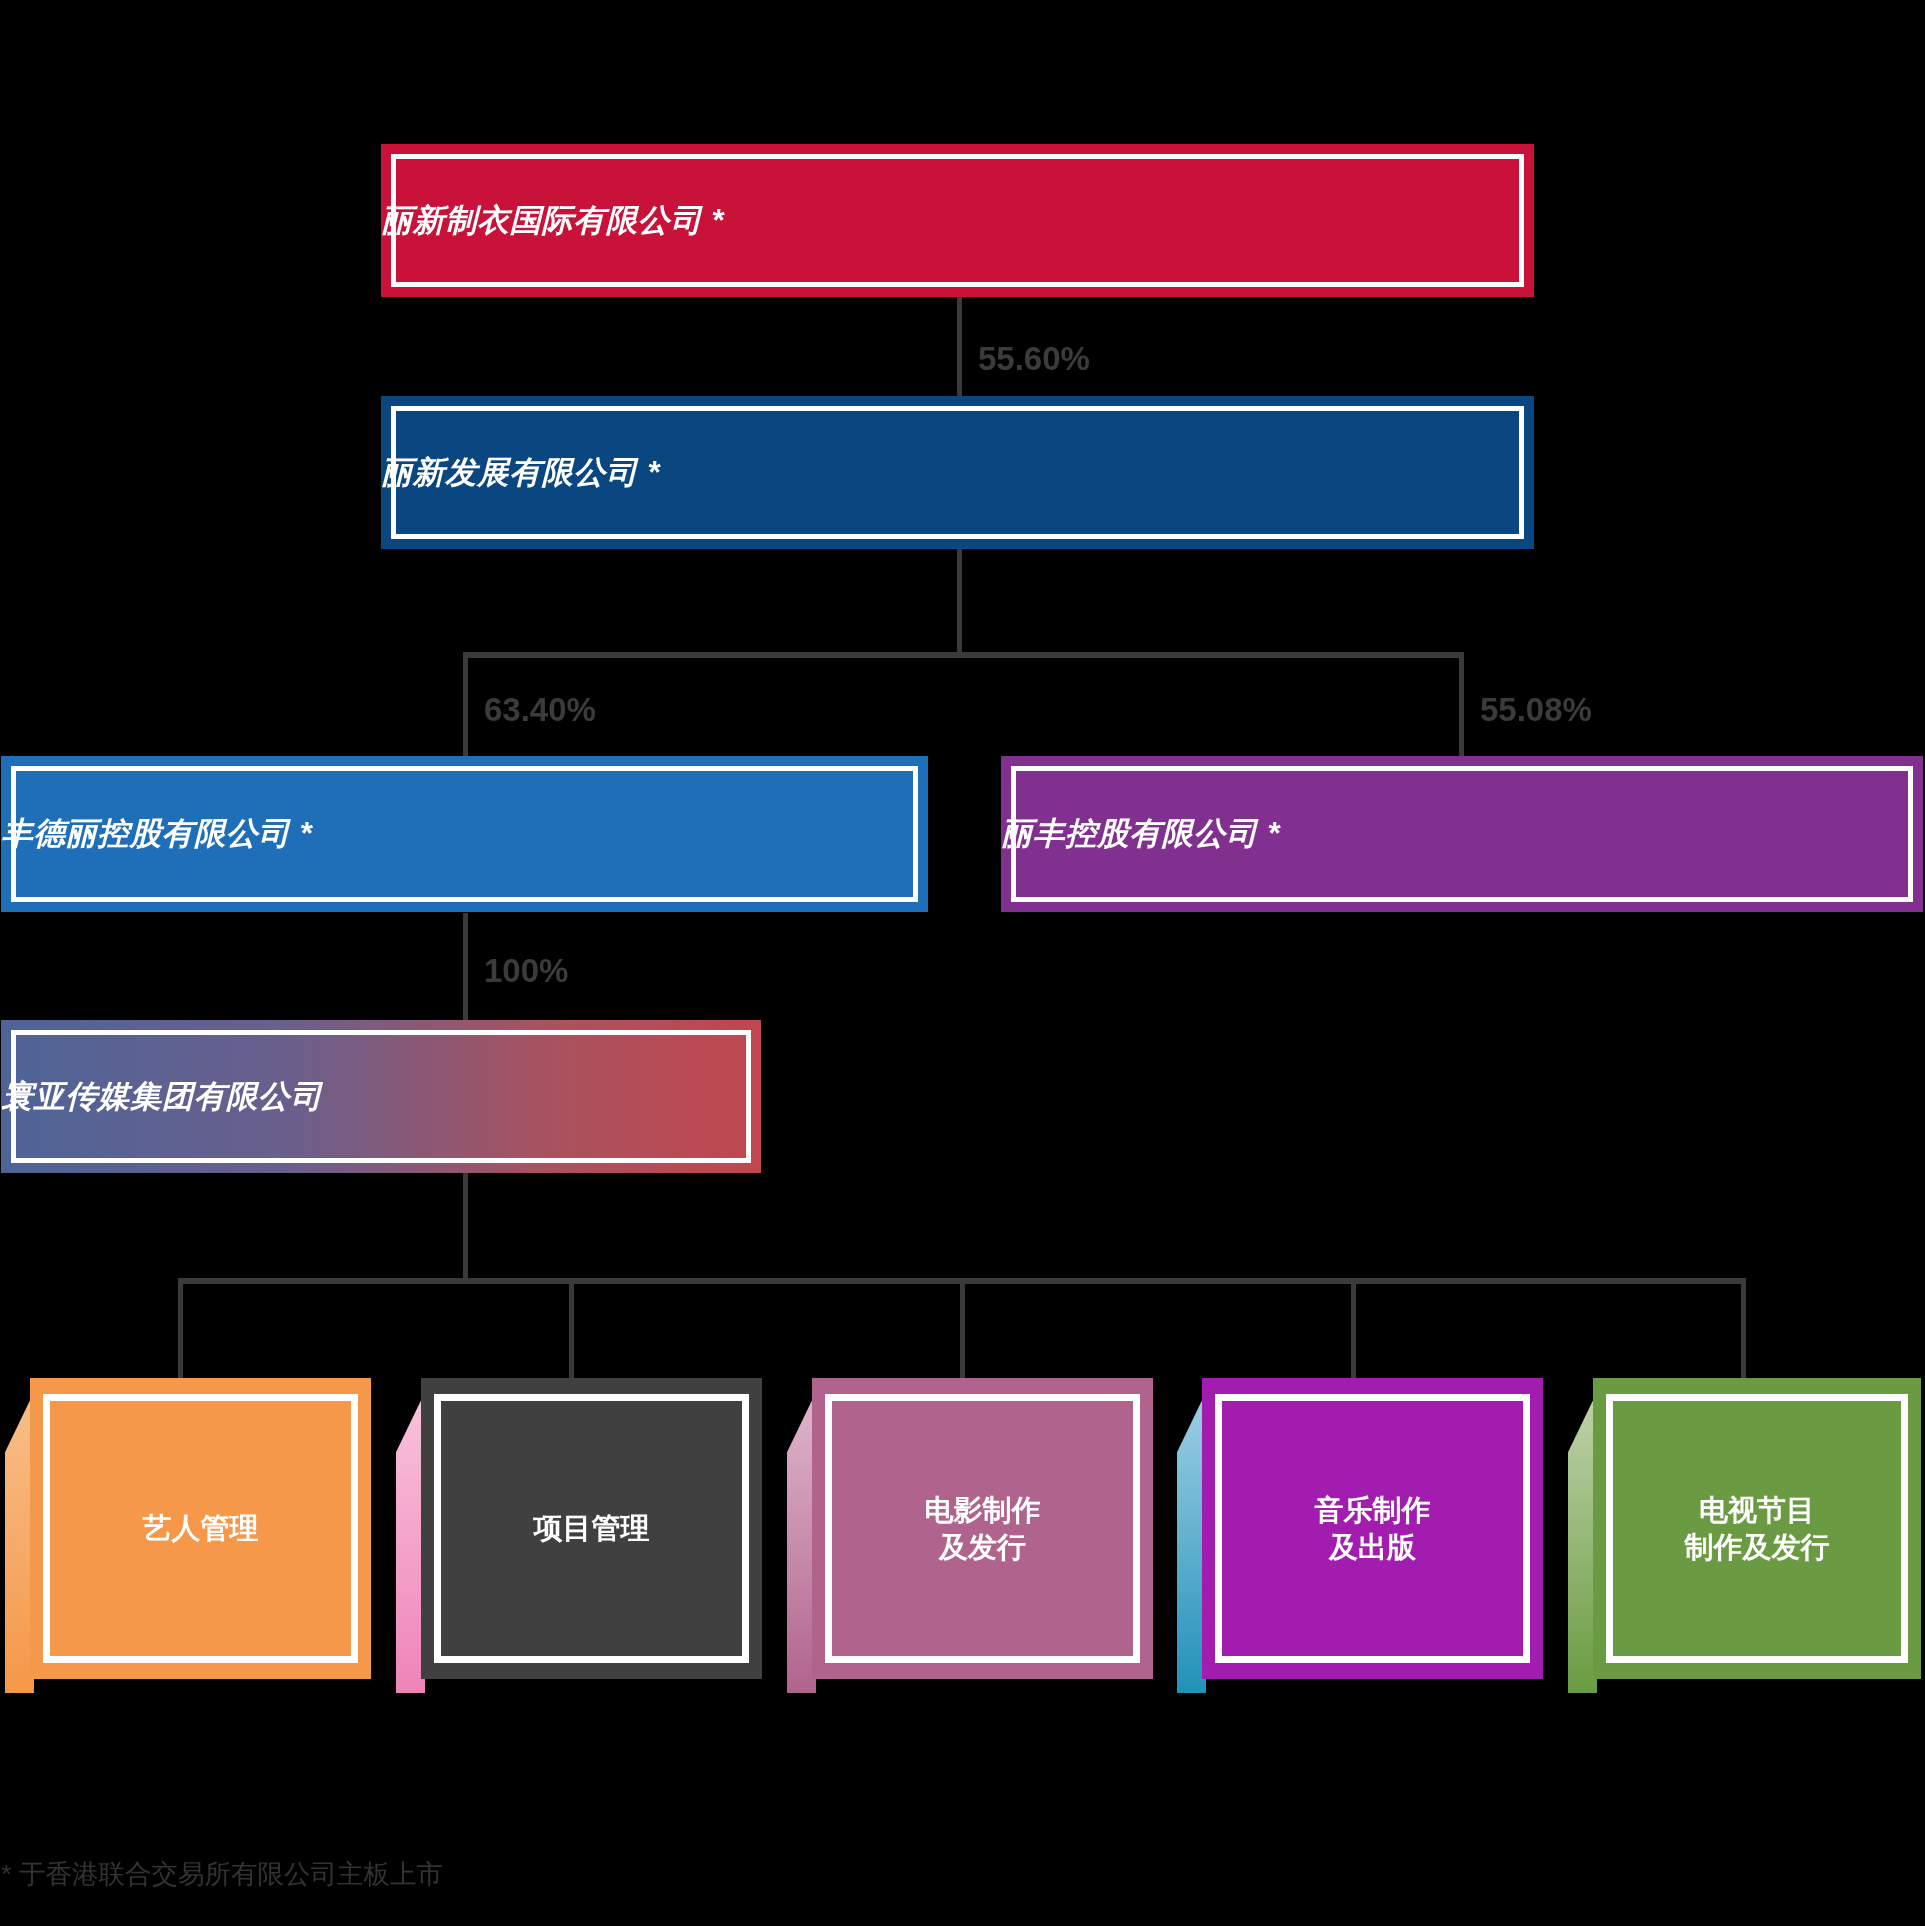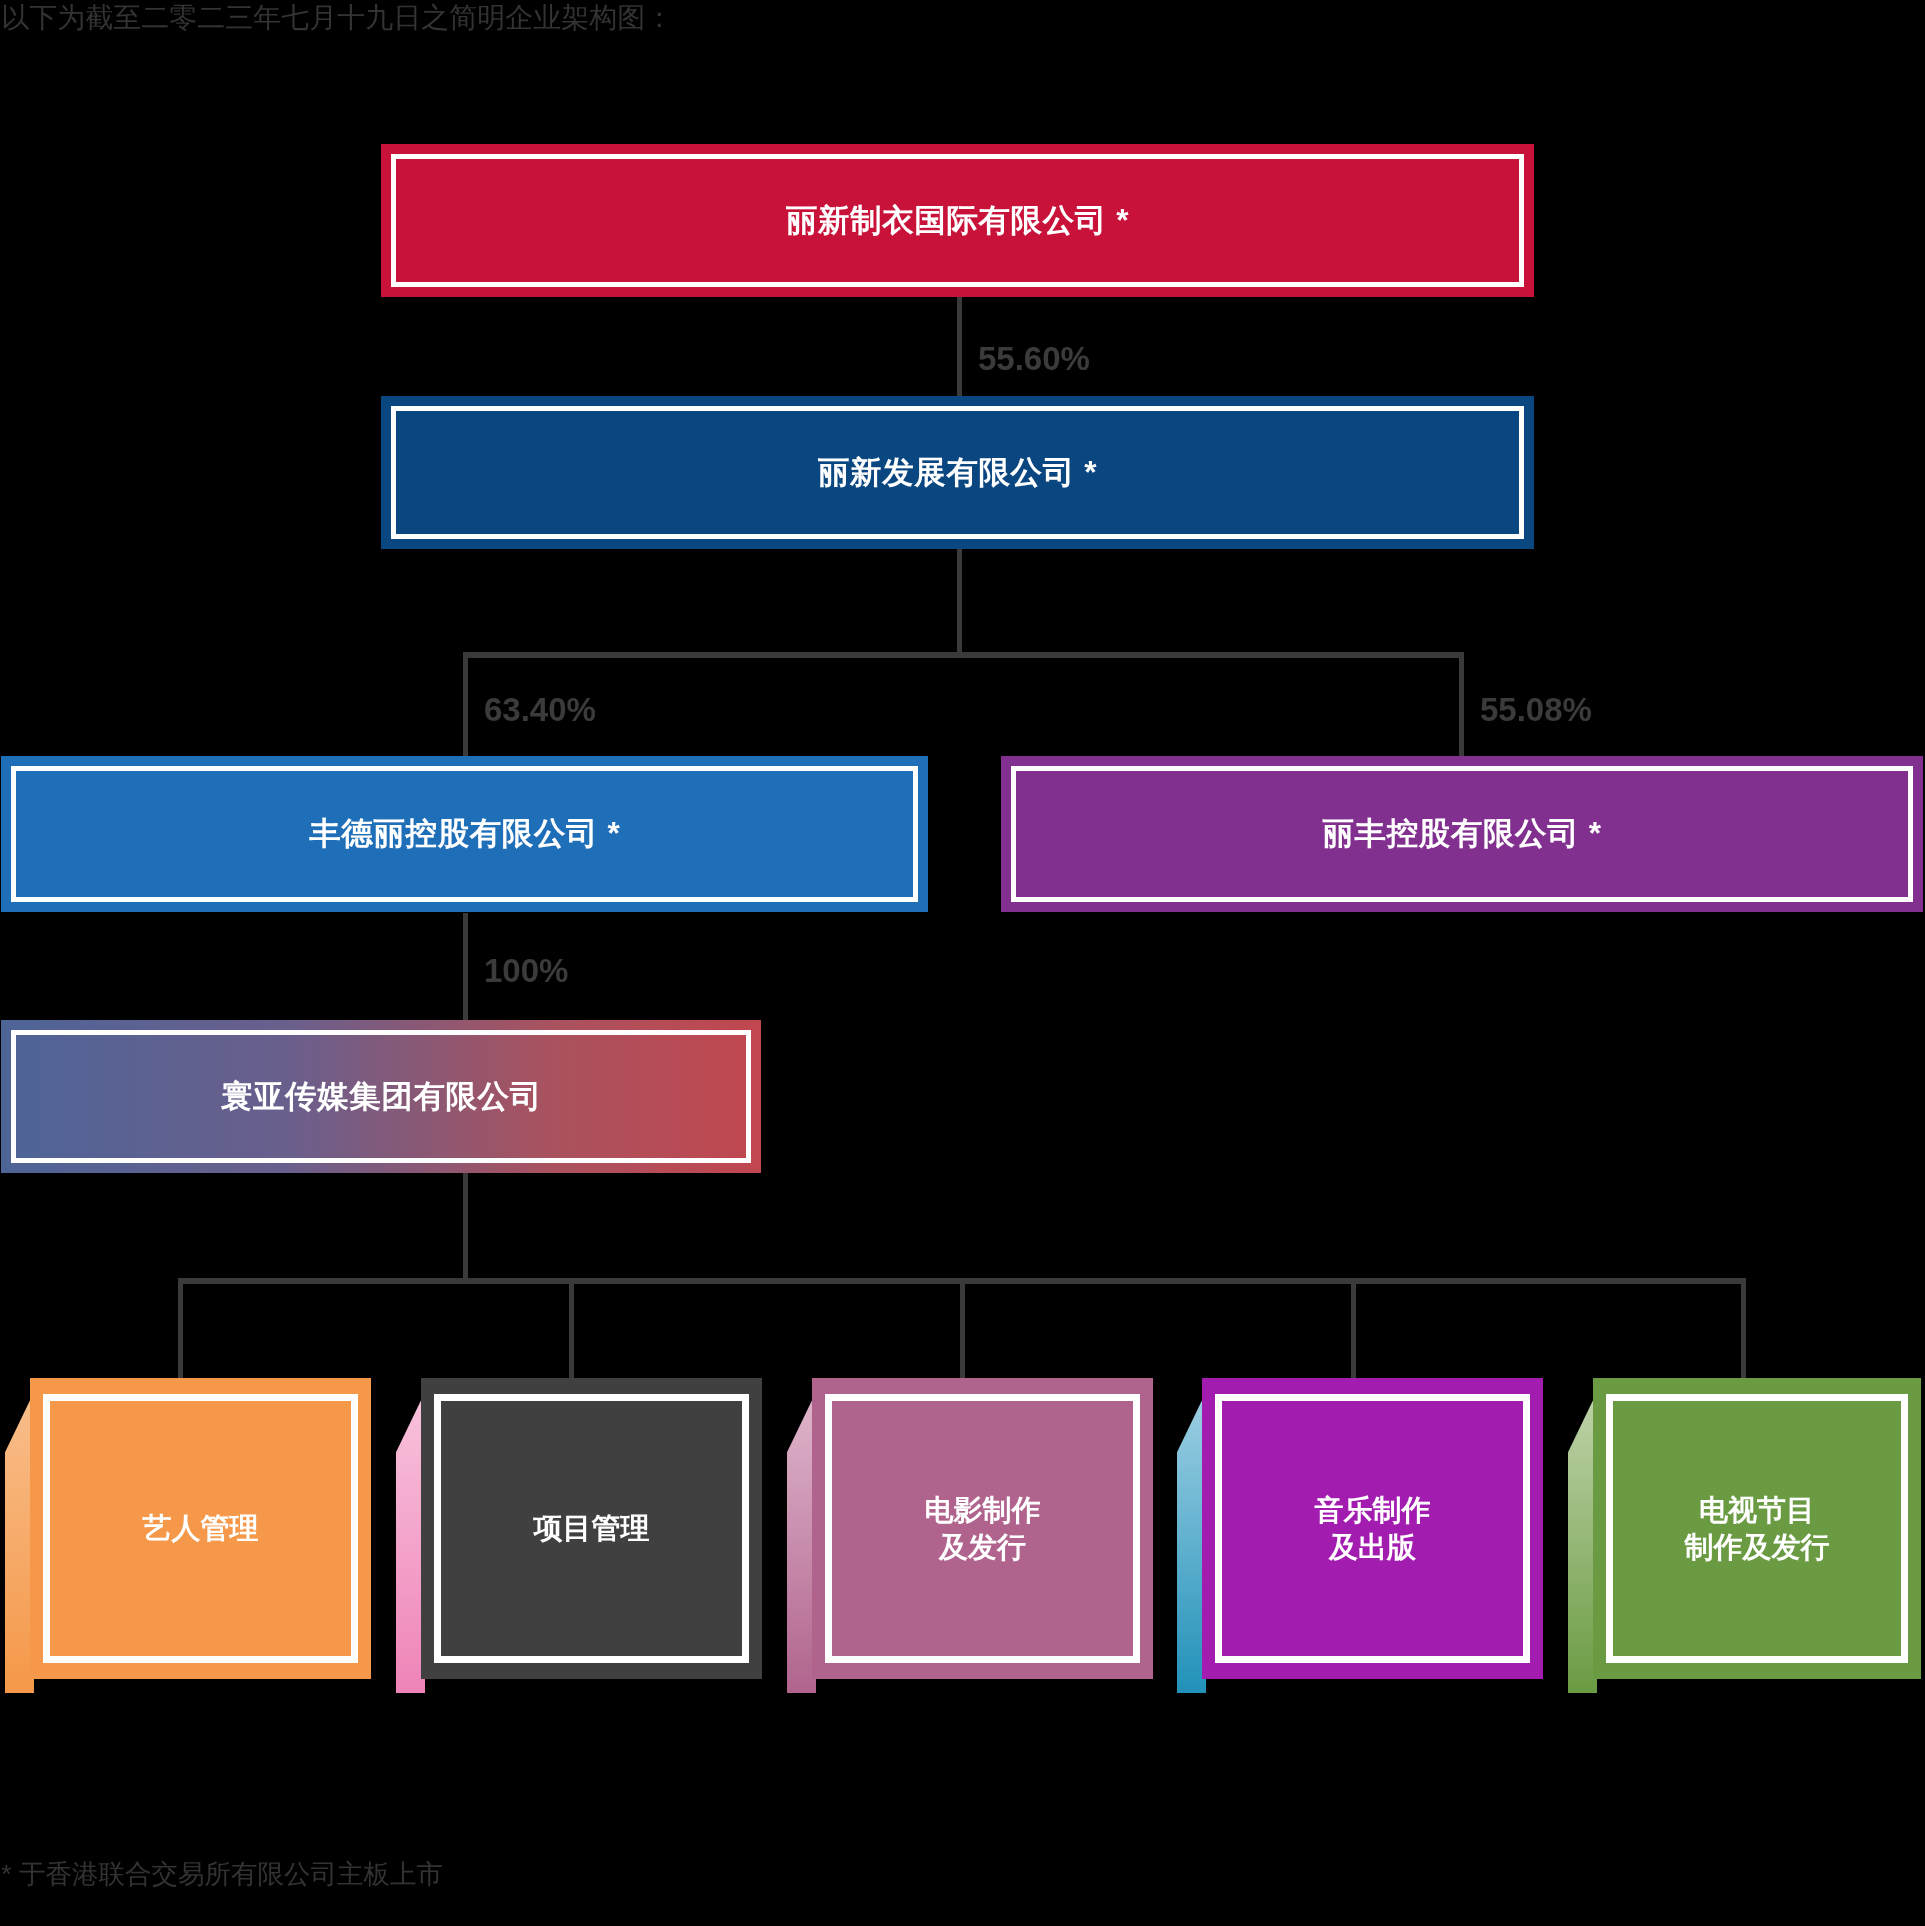--- a/index.html
+++ b/index.html
@@ -45,21 +45,21 @@
     font-weight: bold;
     white-space: nowrap;
   }
 
   
   .fbox {
     position: absolute;
     box-sizing: border-box;
     display: flex;
     align-items: center;
-    justify-content: center;
+    font-style: italic;
   }
   .fbox .inner {
     position: absolute;
     left: 10px; right: 10px; top: 10px; bottom: 10px;
     border: 5.7px solid #ffffff;
     box-sizing: border-box;
     pointer-events: none;
   }
   .fbox .label {
     position: relative;
@@ -110,21 +110,20 @@
     text-align: center;
     line-height: 1.25;
     white-space: pre-line;
   }
 </style>
 </head>
 <body>
 
 <div id="root">
 
-  <div class="caption" id="header-caption">以下为截至二零二三年七月十九日之简明企业架构图：</div>
 
   <div class="line v" style="left:957px; top:296px; height:101px;"></div>
 
   <div class="line v" style="left:957px; top:548px; height:107px;"></div>
 
   <div class="line h" style="left:463px; top:652px; width:1001px;"></div>
 
   <div class="line v" style="left:463px; top:652px; height:104px;"></div>
 
   <div class="line v" style="left:1459px; top:652px; height:104px;"></div>

